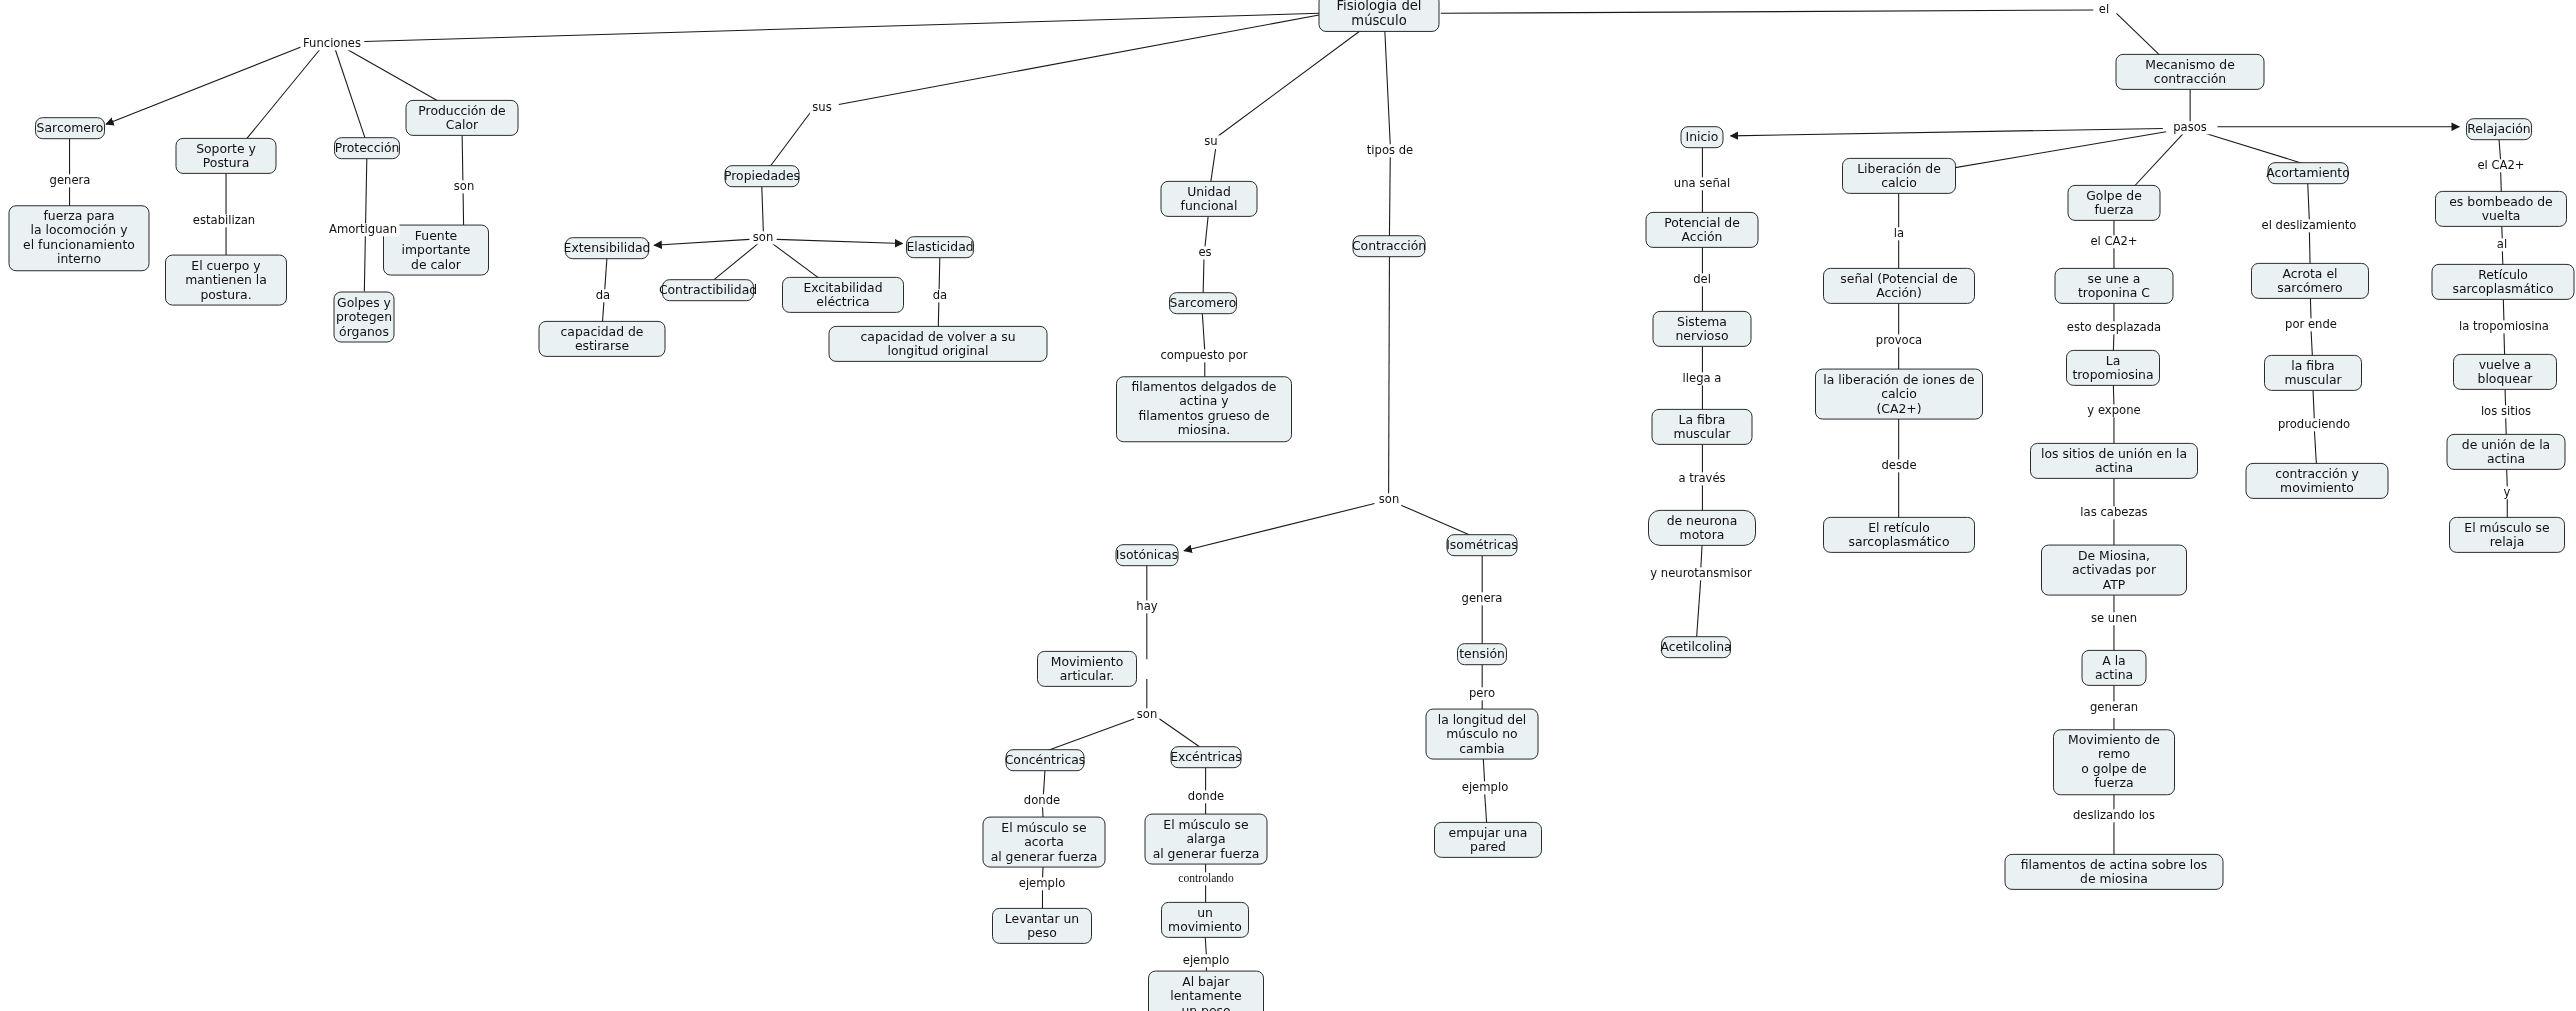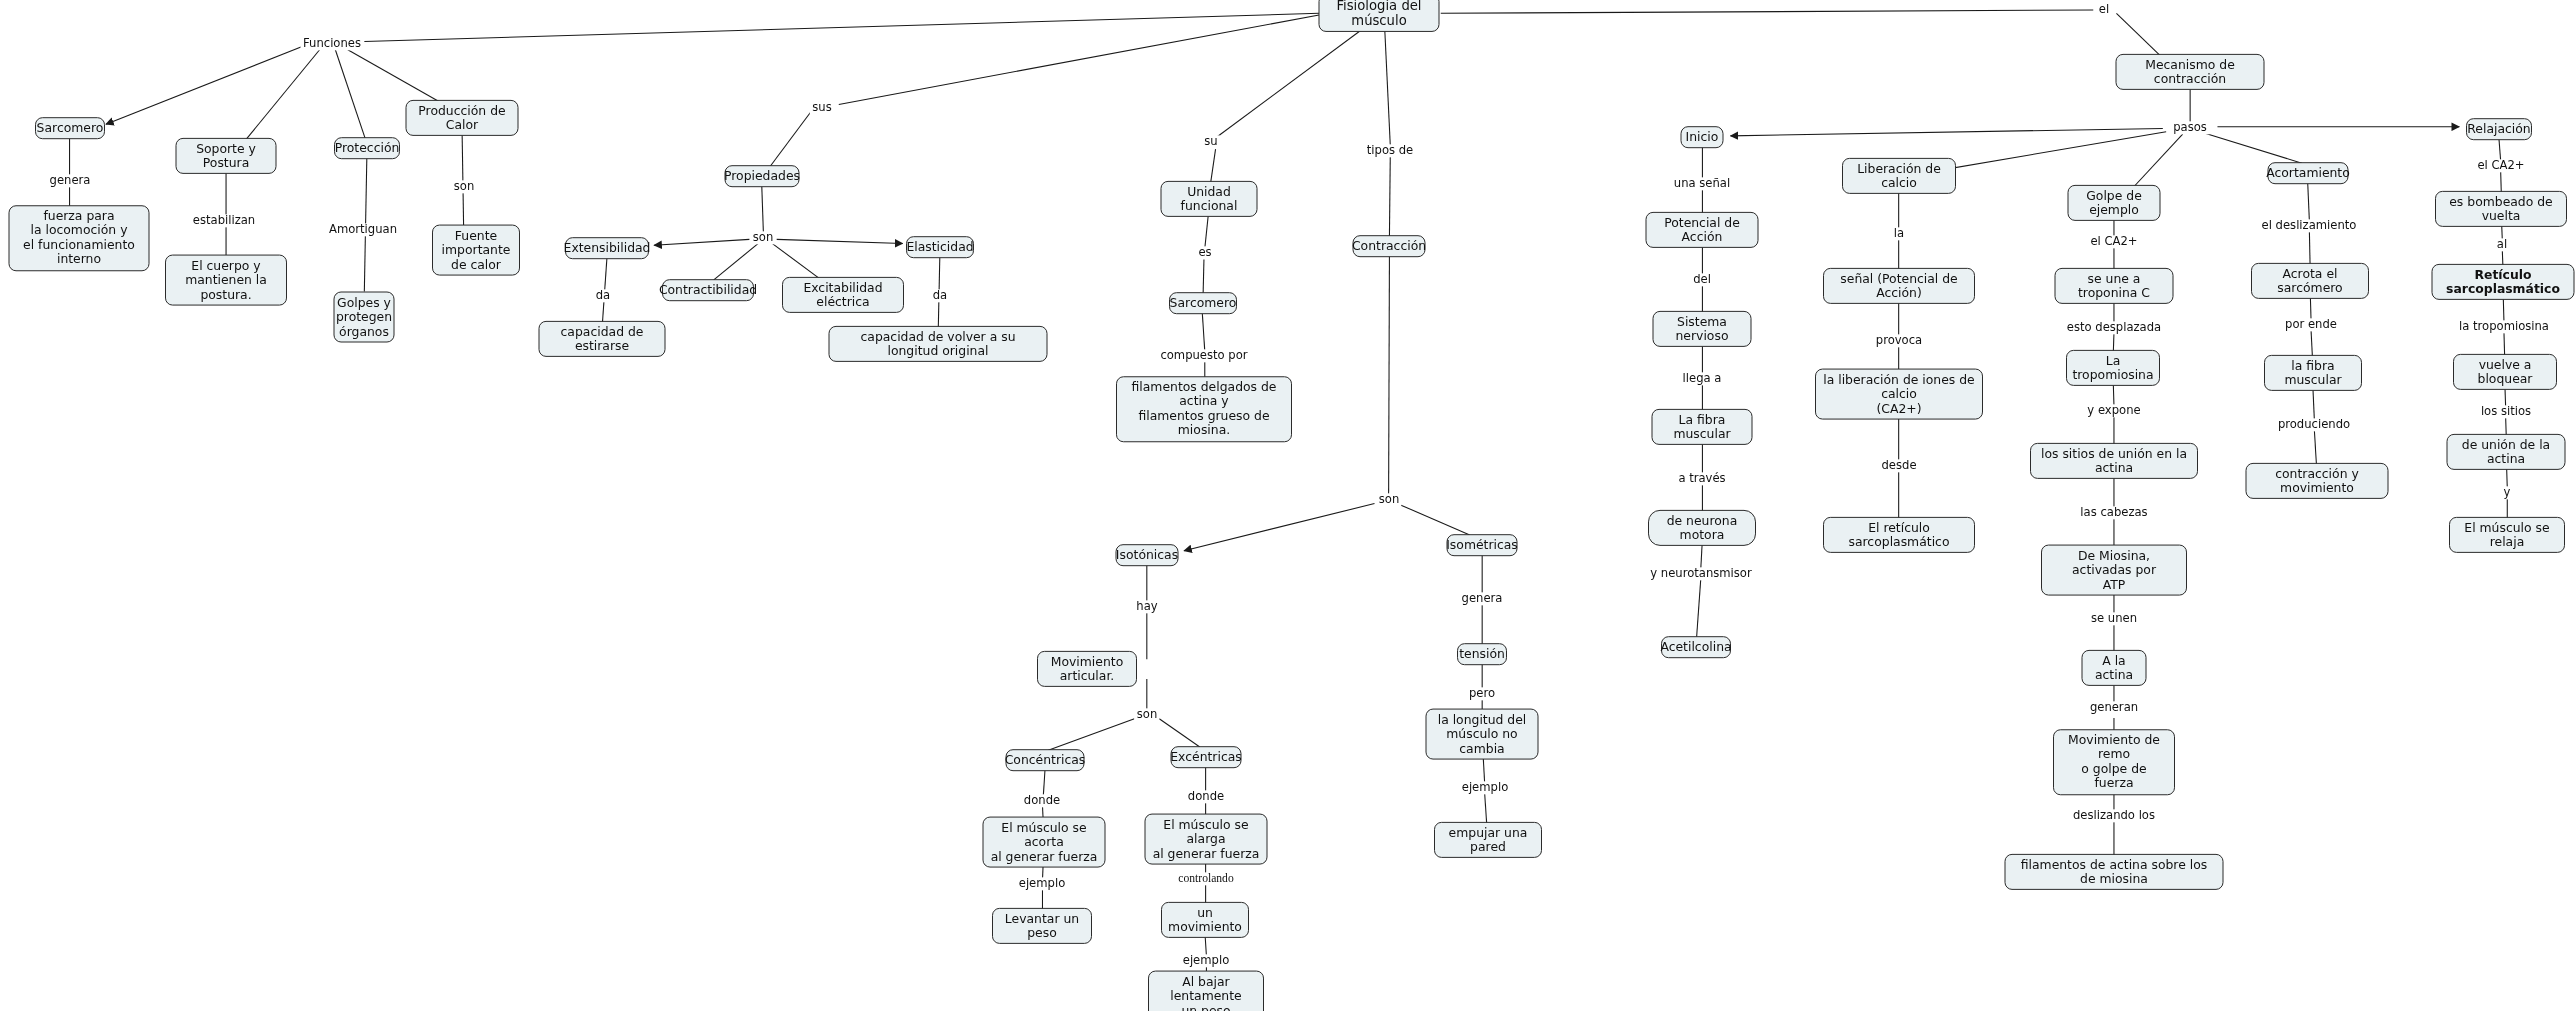--- a/index.html
+++ b/index.html
@@ -183,21 +183,21 @@
 la locomoción y
 el funcionamiento interno</div>
       <div class="node" style="left: 226px; top: 156px; width: 101px; min-height: 20px;">Soporte y Postura</div>
       <div class="node" style="left: 226px; top: 280px; width: 122px; min-height: 36px;">El cuerpo y
 mantienen la postura.</div>
       <div class="node" style="left: 367px; top: 148px; width: 66px; min-height: 20px;">Protección</div>
       <div class="node" style="left: 364px; top: 317px; width: 61px; min-height: 51px;">Golpes y
 protegen
 órganos</div>
       <div class="node" style="left: 462px; top: 118px; width: 113px; min-height: 20px;">Producción de Calor</div>
-      <div class="node" style="left: 476px; top: 250px; width: 88px; min-height: 36px;">Fuente importante
+      <div class="node" style="left: 436px; top: 250px; width: 106px; min-height: 36px;">Fuente importante
 de calor</div>
       <div class="node" style="left: 762px; top: 176px; width: 75px; min-height: 20px;">Propiedades</div>
       <div class="node" style="left: 607px; top: 248px; width: 84px; min-height: 20px;">Extensibilidad</div>
       <div class="node" style="left: 602px; top: 339px; width: 127px; min-height: 20px;">capacidad de estirarse</div>
       <div class="node" style="left: 708px; top: 290px; width: 92px; min-height: 20px;">Contractibilidad</div>
       <div class="node" style="left: 843px; top: 295px; width: 122px; min-height: 20px;">Excitabilidad eléctrica</div>
       <div class="node" style="left: 940px; top: 247px; width: 68px; min-height: 20px;">Elasticidad</div>
       <div class="node" style="left: 938px; top: 344px; width: 219px; min-height: 20px;">capacidad de volver a su longitud original</div>
       <div class="node" style="left: 1209px; top: 199px; width: 97px; min-height: 20px;">Unidad funcional</div>
       <div class="node" style="left: 1203px; top: 303px; width: 68px; min-height: 20px;">Sarcomero</div>
@@ -226,37 +226,37 @@
       <div class="node" style="left: 1702px; top: 230px; width: 113px; min-height: 20px;">Potencial de Acción</div>
       <div class="node" style="left: 1702px; top: 329px; width: 99px; min-height: 20px;">Sistema nervioso</div>
       <div class="node" style="left: 1702px; top: 427px; width: 101px; min-height: 20px;">La fibra muscular</div>
       <div class="node" style="left: 1702px; top: 528px; width: 108px; min-height: 20px; border-radius: 12px;">de neurona motora</div>
       <div class="node" style="left: 1696px; top: 647px; width: 70px; min-height: 20px;">Acetilcolina</div>
       <div class="node" style="left: 1899px; top: 176px; width: 114px; min-height: 20px;">Liberación de calcio</div>
       <div class="node" style="left: 1899px; top: 286px; width: 152px; min-height: 20px;">señal (Potencial de Acción)</div>
       <div class="node" style="left: 1899px; top: 394px; width: 168px; min-height: 36px;">la liberación de iones de calcio
 (CA2+)</div>
       <div class="node" style="left: 1899px; top: 535px; width: 152px; min-height: 20px;">El retículo sarcoplasmático</div>
-      <div class="node" style="left: 2114px; top: 203px; width: 93px; min-height: 20px;">Golpe de ejemplo</div>
+      <div class="node" style="left: 2114px; top: 203px; width: 93px; min-height: 20px;">Golpe de fuerza</div>
       <div class="node" style="left: 2114px; top: 286px; width: 119px; min-height: 20px;">se une a troponina C</div>
       <div class="node" style="left: 2113px; top: 368px; width: 94px; min-height: 20px;">La tropomiosina</div>
       <div class="node" style="left: 2114px; top: 461px; width: 168px; min-height: 20px;">los sitios de unión en la actina</div>
       <div class="node" style="left: 2114px; top: 570px; width: 146px; min-height: 36px;">De Miosina, activadas por
 ATP</div>
       <div class="node" style="left: 2114px; top: 668px; width: 65px; min-height: 20px;">A la actina</div>
       <div class="node" style="left: 2114px; top: 762px; width: 122px; min-height: 36px;">Movimiento de remo
 o golpe de fuerza</div>
       <div class="node" style="left: 2114px; top: 872px; width: 219px; min-height: 20px;">filamentos de actina sobre los de miosina</div>
       <div class="node" style="left: 2308px; top: 173px; width: 81px; min-height: 20px;">Acortamiento</div>
       <div class="node" style="left: 2310px; top: 281px; width: 118px; min-height: 20px;">Acrota el sarcómero</div>
       <div class="node" style="left: 2313px; top: 373px; width: 98px; min-height: 20px;">la fibra muscular</div>
       <div class="node" style="left: 2317px; top: 481px; width: 143px; min-height: 20px;">contracción y movimiento</div>
       <div class="node" style="left: 2499px; top: 129px; width: 66px; min-height: 20px;">Relajación</div>
       <div class="node" style="left: 2501px; top: 209px; width: 132px; min-height: 20px;">es bombeado de vuelta</div>
-      <div class="node" style="left: 2503px; top: 282px; width: 143px; min-height: 20px; font-weight: bold;">Retículo sarcoplasmático</div>
+      <div class="node" style="left: 2503px; top: 282px; width: 143px; min-height: 20px;">Retículo sarcoplasmático</div>
       <div class="node" style="left: 2505px; top: 372px; width: 104px; min-height: 20px;">vuelve a bloquear</div>
       <div class="node" style="left: 2506px; top: 452px; width: 119px; min-height: 20px;">de unión de la actina</div>
       <div class="node" style="left: 2507px; top: 535px; width: 116px; min-height: 20px;">El músculo se relaja</div>
     </div>
   <div id="labels">
       <div class="lbl" style="left: 332px; top: 44px;">Funciones</div>
       <div class="lbl" style="left: 70px; top: 181px;">genera</div>
       <div class="lbl" style="left: 224px; top: 221px;">estabilizan</div>
       <div class="lbl" style="left: 363px; top: 230px;">Amortiguan</div>
       <div class="lbl" style="left: 464px; top: 187px;">son</div>

